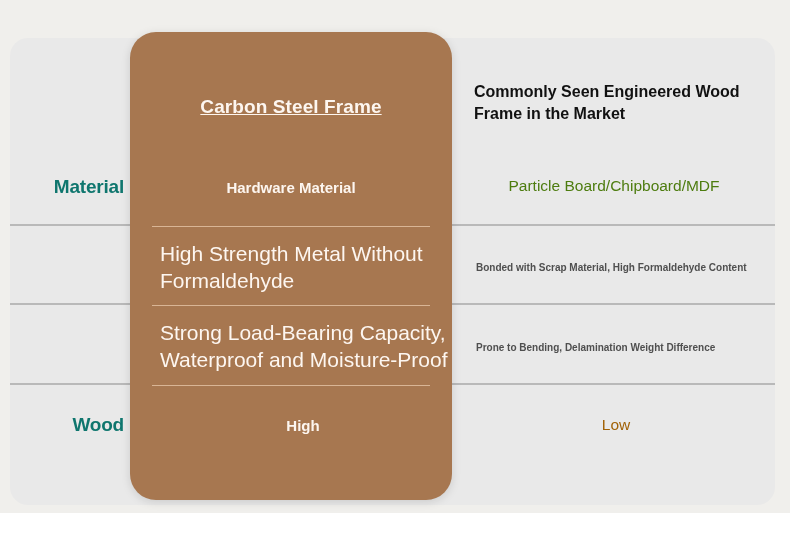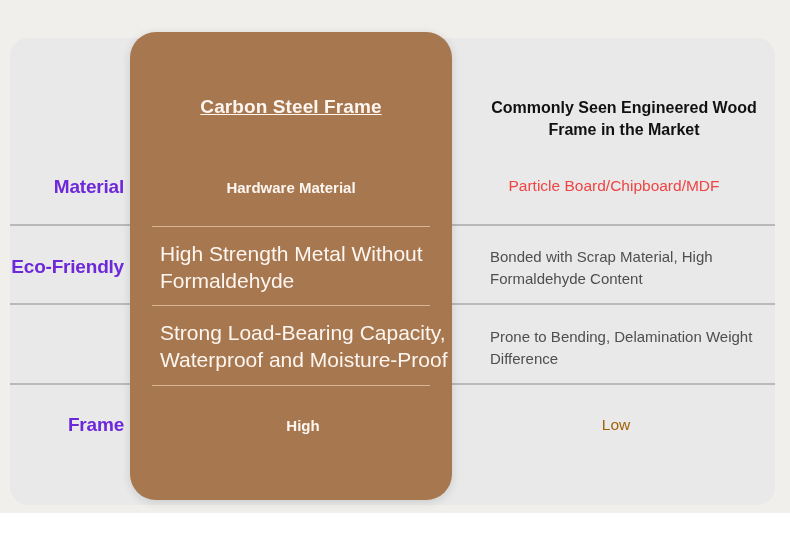--- a/index.html
+++ b/index.html
@@ -96,21 +96,21 @@
     display: flex;
     align-items: center;
   }
 
   
   .label-cell {
     left: 10px;
     width: 118px;
     justify-content: flex-end;
     padding-right: 4px;
-    color: #6d28d9;
+    color: #0f766e;
     font-size: 19px;
     font-weight: bold;
     letter-spacing: -0.2px;
   }
 
   
   .feat-cell {
     left: 140px;
     width: 302px;
     justify-content: center;
@@ -138,26 +138,26 @@
     font-weight: bold;
     color: #111111;
     justify-content: flex-start;
     text-align: left;
     left: 474px;
     width: 300px;
     line-height: 1.35;
   }
 
   .big-feat { font-size: 15px; font-weight: bold; text-align: center; }
-  .big-right { font-size: 15.5px; font-weight: normal; color: #ef4444; }
+  .big-right { font-size: 15.5px; font-weight: normal; color: #4d7c0f; }
 
   .md-feat  { font-size: 21px; font-weight: normal; line-height: 1.3;
               justify-content: flex-start; text-align: left; left: 160px; width: 290px; }
-  .md-right { font-size: 15px; font-weight: normal; line-height: 1.45; color: #4f4f4f;
-              justify-content: flex-start; text-align: left; left: 490px; width: 280px; }
+  .md-right { font-size: 10px; font-weight: bold; line-height: 1.45; color: #4f4f4f;
+              justify-content: flex-start; text-align: left; left: 476px; width: 280px; }
 
   .cost-feat  { font-size: 15px; font-weight: bold; }
   .cost-right { font-size: 15.5px; font-weight: normal; color: #a16207; }
 </style>
 </head>
 <body>
 
 <div id="stage">
 
   <div class="backdrop"></div>
@@ -171,39 +171,38 @@
   <div class="feature-col">
     <div class="feature-divider fd1"></div>
     <div class="feature-divider fd2"></div>
     <div class="feature-divider fd3"></div>
   </div>
 
   <div class="layer">
 
     <div class="cell feat-cell head-feature" style="top:92px;height:30px;">Carbon Steel Frame</div>
 
-    <div class="cell head-right" style="top:94px;height:50px;text-align:center;">Commonly Seen Engineered Wood Frame in the Market</div>
+    <div class="cell head-right" style="top:78px;height:50px;">Commonly Seen Engineered Wood Frame in the Market</div>
 
     <div class="cell label-cell" style="top:172px;height:30px;">Material</div>
 
     <div class="cell feat-cell big-feat" style="top:172px;height:30px;">Hardware Material</div>
 
     <div class="cell right-cell big-right" style="top:171px;height:30px;">Particle Board/Chipboard/MDF</div>
 
-    <div class="cell label-cell" style="top:252px;height:30px;">Eco-Friendly</div>
 
     <div class="cell feat-cell md-feat" style="top:240px;height:54px;">High Strength Metal Without Formaldehyde</div>
 
     <div class="cell right-cell md-right" style="top:246px;height:44px;">Bonded with Scrap Material, High Formaldehyde Content</div>
 
 
     <div class="cell feat-cell md-feat" style="top:318px;height:56px;">Strong Load-Bearing Capacity, Waterproof and Moisture-Proof</div>
 
     <div class="cell right-cell md-right" style="top:326px;height:44px;">Prone to Bending, Delamination Weight Difference</div>
 
-    <div class="cell label-cell" style="top:410px;height:30px;">Frame</div>
+    <div class="cell label-cell" style="top:410px;height:30px;">Wood</div>
 
     <div class="cell feat-cell cost-feat" style="top:410px;height:30px;left:130px;width:346px;">High</div>
 
     <div class="cell right-cell cost-right" style="top:410px;height:30px;left:460px;width:312px;">Low</div>
 
   </div>
 </div>
 
 </body></html>

